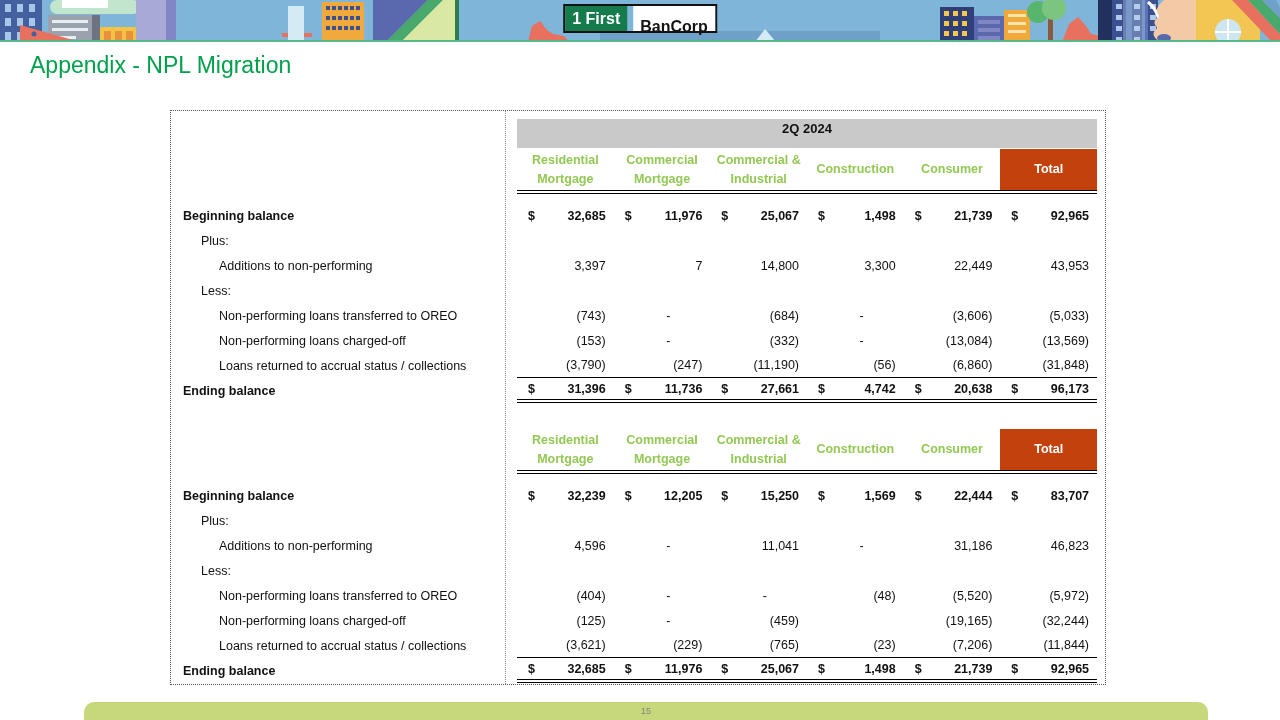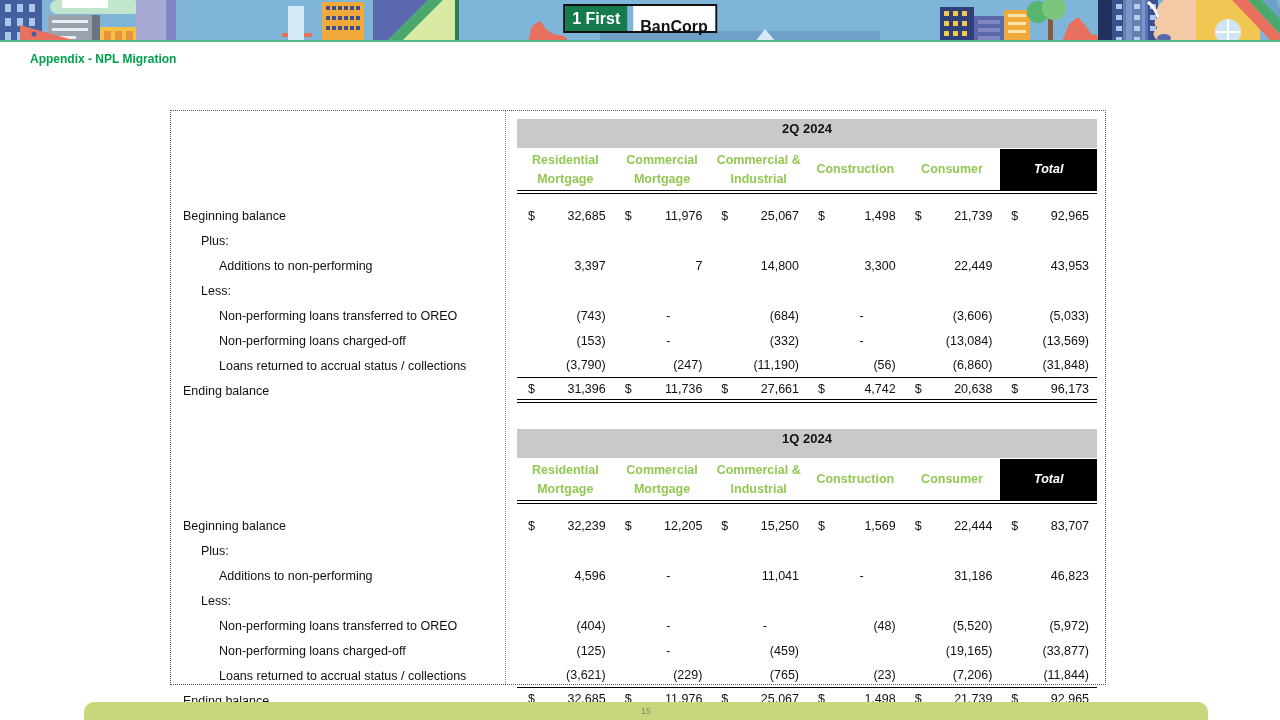--- a/index.html
+++ b/index.html
@@ -16,45 +16,45 @@
     font-weight:bold;font-size:16px;line-height:25px;white-space:nowrap;gap:6px;
   }
   .logo-first{background:#157B4C;color:#fff;padding:0 7px;}
   .logo-bancorp{background:#fff;color:#141414;padding:8px 7px;}
   
   .title-block{position:absolute;left:30px;top:50px;}
   .page-title{
     margin:0;font-size:27px;font-weight:700;color:#1b1b1b;
     font-variant:small-caps;letter-spacing:.5px;
   }
-  .page-subtitle{margin:2px 0 0 0;font-size:12px;font-weight:700;color:#00A14B;}
+  .page-subtitle{margin:2px 0 0 0;font-size:23px;font-weight:400;color:#00A14B;}
   
   .tables-box{
     position:absolute;left:170px;top:110px;width:936px;height:575px;
     border:1px dotted #555;background:#fff;box-sizing:border-box;
   }
   .vsep{position:absolute;left:334px;top:0;bottom:0;border-left:1px dotted #888;}
   .fintable{position:relative;margin-top:8px;}
   .fintable.second{margin-top:26px;}
   .band{
     margin-left:346px;width:580px;height:29px;background:#C9C9C9;
     text-align:center;font-weight:700;font-size:13px;line-height:19px;color:#111;
   }
   .headrow{
     display:flex;margin-left:346px;width:580px;height:41px;
     border-bottom:4px double #000;box-sizing:content-box;margin-top:1px;
   }
   .colhead{
     flex:1;display:flex;flex-direction:column;justify-content:center;align-items:center;
     text-align:center;font-weight:700;font-size:12.5px;line-height:1.5;color:#93C854;
   }
-  .colhead.total{background:#000000;color:#ffffff;font-style:italic;}
+  .colhead.total{background:#c2410c;color:#ffffff;}
   .headrow + .trow{margin-top:9px;}
   .trow{display:flex;height:25px;align-items:center;}
-  .trow.bold{font-weight:400;}
+  .trow.bold{font-weight:700;}
   .tlabel{
     width:346px;box-sizing:border-box;font-size:12.5px;color:#111;
     padding-left:12px;white-space:nowrap;
   }
   .tlabel.indent1{padding-left:30px;}
   .tlabel.indent2{padding-left:48px;}
   .cells{display:flex;width:580px;height:100%;box-sizing:border-box;}
   .cells.rule{border-bottom:1.5px solid #000;}
   .cells.dbl{border-bottom:4px double #000;}
   .cell{
@@ -452,21 +452,20 @@
             <span class="val">20,638</span>
           </div>
           <div class="cell">
             <span class="cur">$</span>
             <span class="val">96,173</span>
           </div>
         </div>
       </div>
     </div>
     <div class="fintable second">
-      <div class="band">1Q 2024</div>
       <div class="headrow">
         <div class="colhead">
           <div>Residential</div>
           <div>Mortgage</div>
         </div>
         <div class="colhead">
           <div>Commercial</div>
           <div>Mortgage</div>
         </div>
         <div class="colhead">
@@ -646,21 +645,21 @@
           <div class="cell">
             <span class="cur"></span>
             <span class="val"></span>
           </div>
           <div class="cell">
             <span class="cur"></span>
             <span class="val">(19,165)</span>
           </div>
           <div class="cell">
             <span class="cur"></span>
-            <span class="val">(33,877)</span>
+            <span class="val">(32,244)</span>
           </div>
         </div>
       </div>
       <div class="trow">
         <div class="tlabel indent2">Loans returned to accrual status / collections</div>
         <div class="cells rule">
           <div class="cell">
             <span class="cur"></span>
             <span class="val">(3,621)</span>
           </div>

